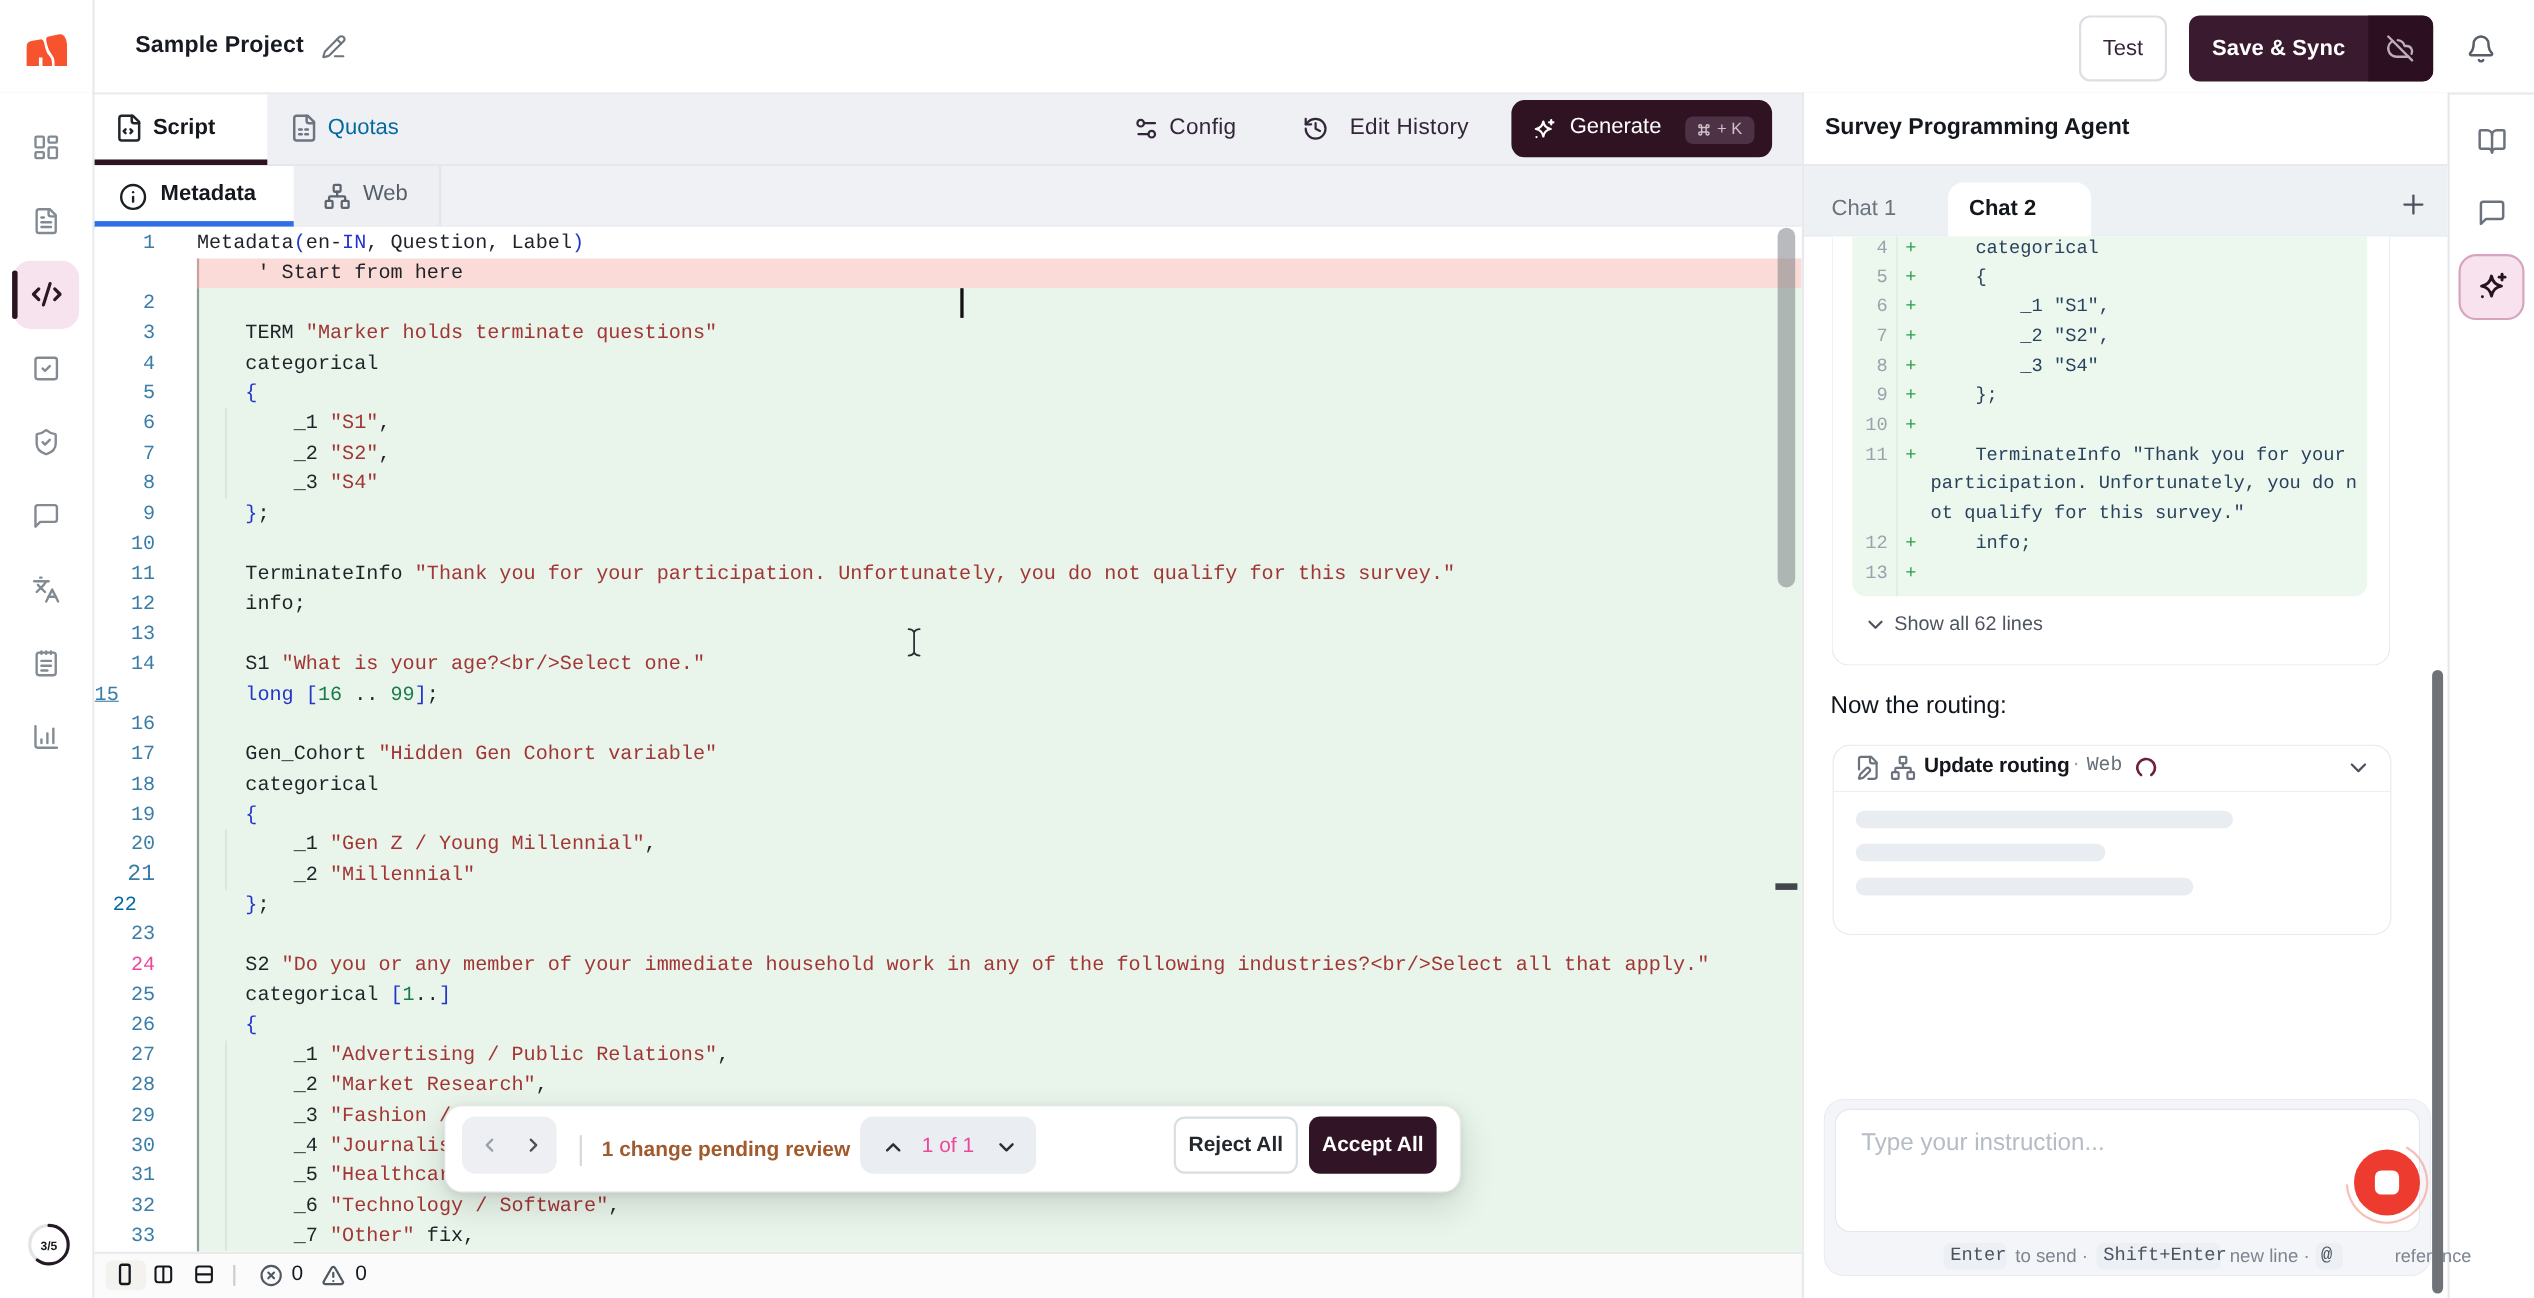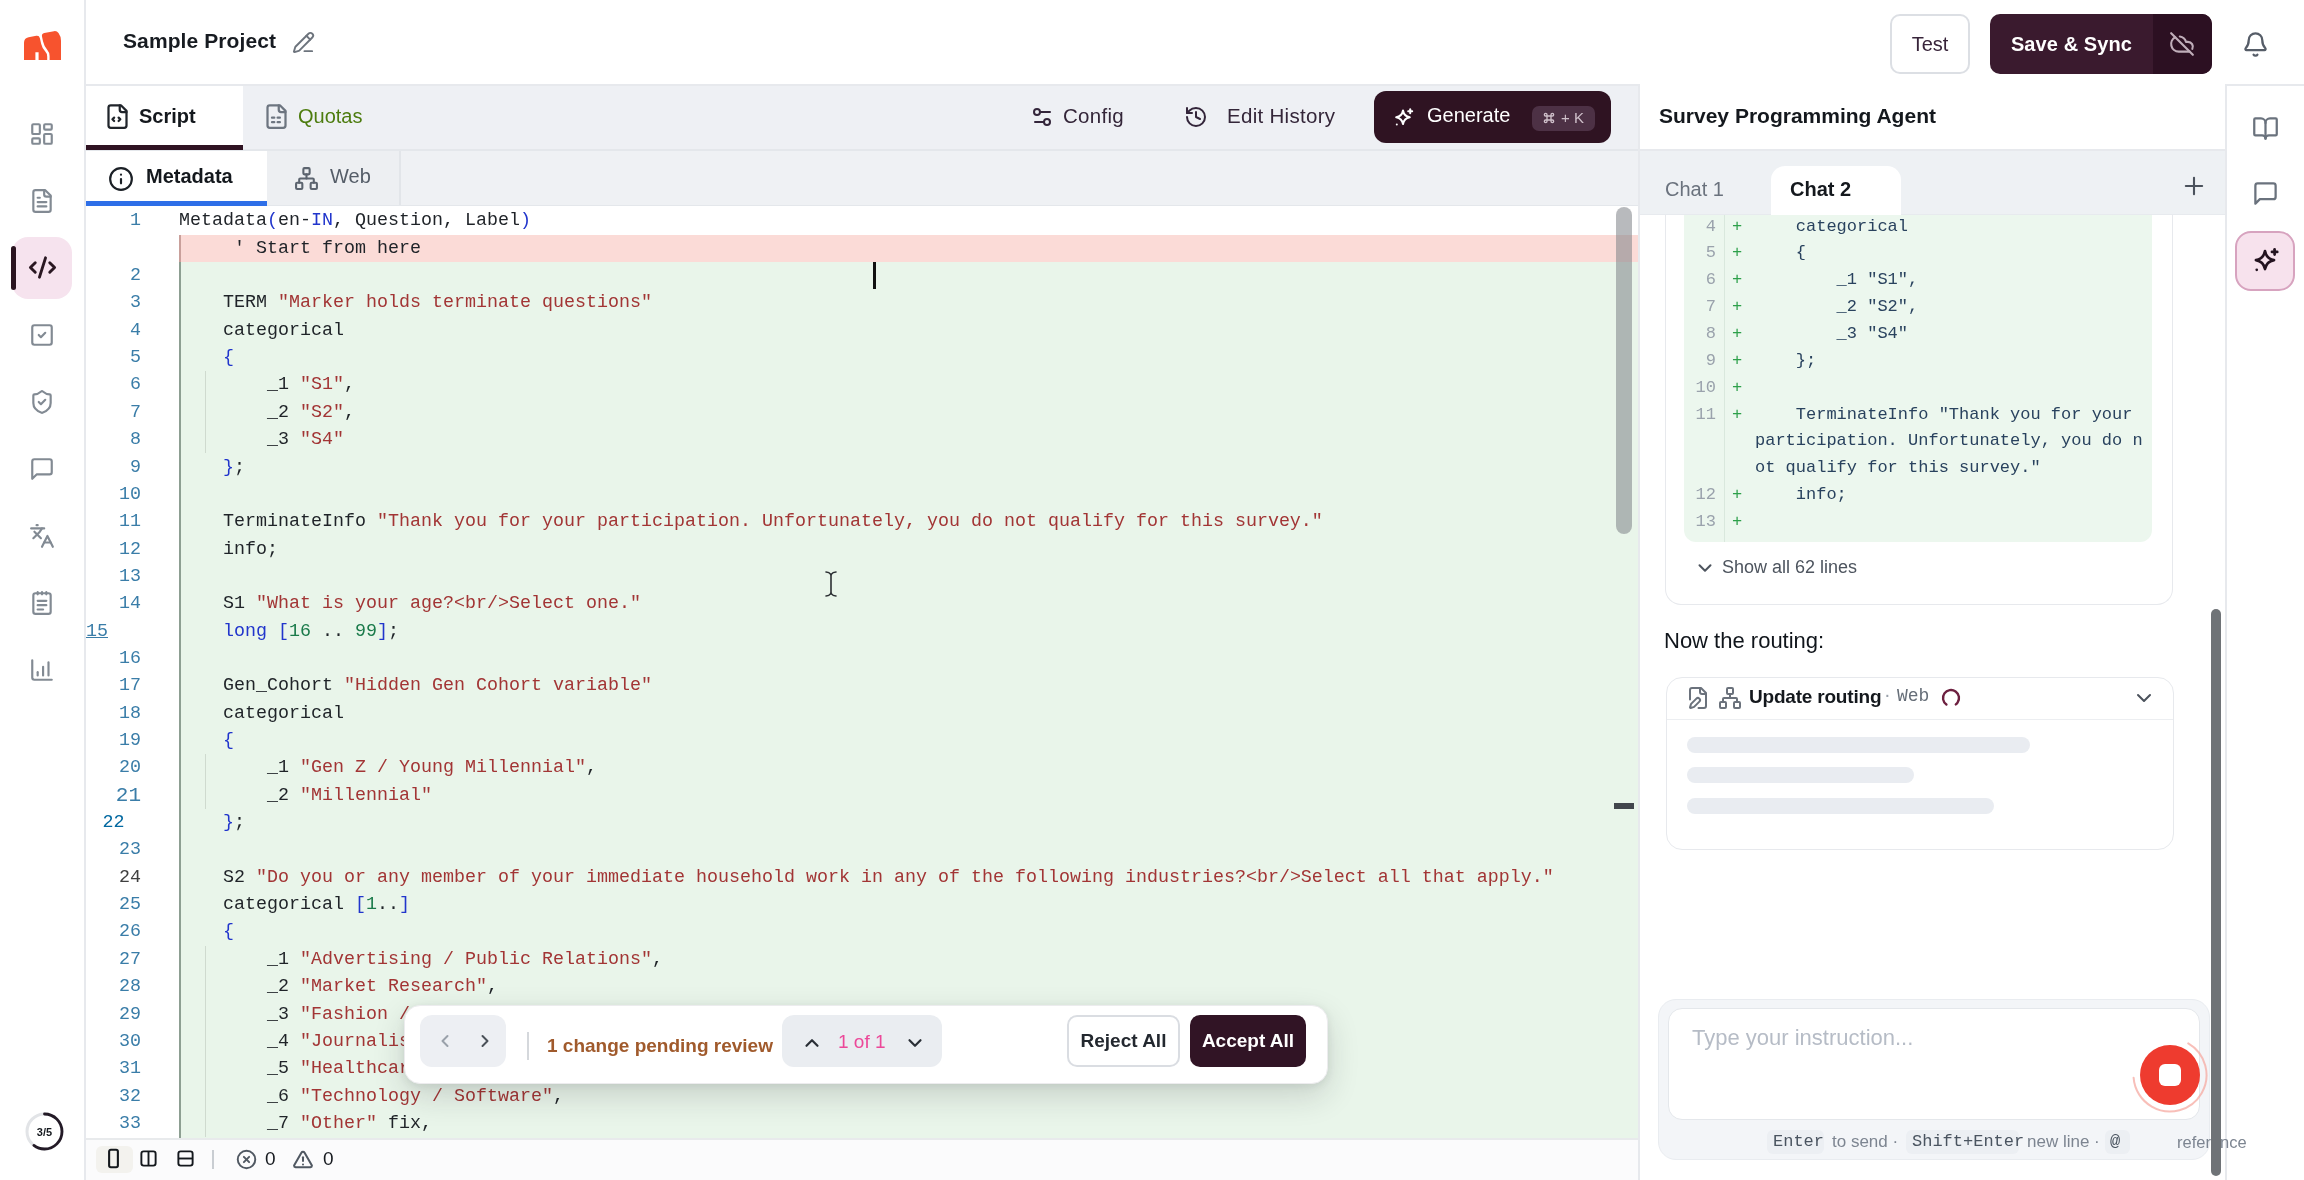--- a/index.html
+++ b/index.html
@@ -120,21 +120,21 @@
     </svg>
 <div class="abs" style="left:139px;top:105px;font-size:20px;font-weight:600;color:#14181d;">Script</div>
 <svg class="abs" style="left:263px;top:103px;color:#6d7580" width="27" height="27" viewBox="0 0 24 24" fill="none" stroke="currentColor" stroke-width="2" stroke-linecap="round" stroke-linejoin="round">
       <path d="M15 2H6a2 2 0 0 0-2 2v16a2 2 0 0 0 2 2h12a2 2 0 0 0 2-2V7Z"></path>
       <path d="M14 2v4a2 2 0 0 0 2 2h4"></path>
       <path d="M8 13h2"></path>
       <path d="M13 13h2"></path>
       <path d="M8 17h2"></path>
       <path d="M13 17h2"></path>
     </svg>
-<div class="abs" style="left:298px;top:105px;font-size:20px;font-weight:500;color:#4d7c0f;">Quotas</div>
+<div class="abs" style="left:298px;top:105px;font-size:20px;font-weight:500;color:#0369a1;">Quotas</div>
 
 <svg class="abs" style="left:1030px;top:105px;color:#33253a" width="24" height="24" viewBox="0 0 24 24" fill="none" stroke="currentColor" stroke-width="2" stroke-linecap="round" stroke-linejoin="round">
       <path d="M20 7h-9"></path>
       <path d="M14 17H5"></path>
       <circle cx="17" cy="17" r="3"></circle>
       <circle cx="7" cy="7" r="3"></circle>
     </svg>
 <div class="abs" style="left:1063px;top:104px;font-size:20.5px;font-weight:500;color:#342639;letter-spacing:.3px;">Config</div>
 <svg class="abs" style="left:1184px;top:105px;color:#33253a" width="24" height="24" viewBox="0 0 24 24" fill="none" stroke="currentColor" stroke-width="2" stroke-linecap="round" stroke-linejoin="round">
       <path d="M3 12a9 9 0 1 0 9-9 9.75 9.75 0 0 0-6.74 2.74L3 8"></path>
@@ -221,21 +221,21 @@
 <div class="abs mono" style="left:93px;top:699.6px;height:27.35px;line-height:27.35px;font-size:18.33px;color:#1f2328;white-space:pre;">    categorical</div>
 <div class="abs mono" style="left:0;top:727.0px;width:55px;height:27.35px;line-height:27.35px;text-align:right;font-size:18.33px;color:#3a7da8;">19</div>
 <div class="abs mono" style="left:93px;top:727.0px;height:27.35px;line-height:27.35px;font-size:18.33px;color:#1f2328;white-space:pre;">    <span style="color:#2135cc">{</span></div>
 <div class="abs mono" style="left:0;top:754.3px;width:55px;height:27.35px;line-height:27.35px;text-align:right;font-size:18.33px;color:#3a7da8;">20</div>
 <div class="abs mono" style="left:93px;top:754.3px;height:27.35px;line-height:27.35px;font-size:18.33px;color:#1f2328;white-space:pre;">        _1 <span style="color:#a23535">"Gen Z / Young Millennial"</span>,</div>
 <div class="abs mono" style="left:0;top:781.7px;width:55px;height:27.35px;line-height:27.35px;text-align:right;font-size:21px;color:#3a7da8;">21</div>
 <div class="abs mono" style="left:93px;top:781.7px;height:27.35px;line-height:27.35px;font-size:18.33px;color:#1f2328;white-space:pre;">        _2 <span style="color:#a23535">"Millennial"</span></div>
 <div class="abs mono" style="left:0;top:809.0px;width:55px;height:27.35px;line-height:27.35px;text-align:center;font-size:18.33px;color:#0369a1;">22</div>
 <div class="abs mono" style="left:93px;top:809.0px;height:27.35px;line-height:27.35px;font-size:18.33px;color:#1f2328;white-space:pre;">    <span style="color:#2135cc">}</span>;</div>
 <div class="abs mono" style="left:0;top:836.4px;width:55px;height:27.35px;line-height:27.35px;text-align:right;font-size:18.33px;color:#3a7da8;">23</div>
-<div class="abs mono" style="left:0;top:863.7px;width:55px;height:27.35px;line-height:27.35px;text-align:right;font-size:18.33px;color:#404040;">24</div>
+<div class="abs mono" style="left:0;top:863.7px;width:55px;height:27.35px;line-height:27.35px;text-align:right;font-size:18.33px;color:#ec4899;">24</div>
 <div class="abs mono" style="left:93px;top:863.7px;height:27.35px;line-height:27.35px;font-size:18.33px;color:#1f2328;white-space:pre;">    S2 <span style="color:#a23535">"Do you or any member of your immediate household work in any of the following industries?&lt;br/&gt;Select all that apply."</span></div>
 <div class="abs mono" style="left:0;top:891.0px;width:55px;height:27.35px;line-height:27.35px;text-align:right;font-size:18.33px;color:#3a7da8;">25</div>
 <div class="abs mono" style="left:93px;top:891.0px;height:27.35px;line-height:27.35px;font-size:18.33px;color:#1f2328;white-space:pre;">    categorical <span style="color:#2135cc">[</span><span style="color:#1a7a4a">1</span>..<span style="color:#2135cc">]</span></div>
 <div class="abs mono" style="left:0;top:918.4px;width:55px;height:27.35px;line-height:27.35px;text-align:right;font-size:18.33px;color:#3a7da8;">26</div>
 <div class="abs mono" style="left:93px;top:918.4px;height:27.35px;line-height:27.35px;font-size:18.33px;color:#1f2328;white-space:pre;">    <span style="color:#2135cc">{</span></div>
 <div class="abs mono" style="left:0;top:945.8px;width:55px;height:27.35px;line-height:27.35px;text-align:right;font-size:18.33px;color:#3a7da8;">27</div>
 <div class="abs mono" style="left:93px;top:945.8px;height:27.35px;line-height:27.35px;font-size:18.33px;color:#1f2328;white-space:pre;">        _1 <span style="color:#a23535">"Advertising / Public Relations"</span>,</div>
 <div class="abs mono" style="left:0;top:973.1px;width:55px;height:27.35px;line-height:27.35px;text-align:right;font-size:18.33px;color:#3a7da8;">28</div>
 <div class="abs mono" style="left:93px;top:973.1px;height:27.35px;line-height:27.35px;font-size:18.33px;color:#1f2328;white-space:pre;">        _2 <span style="color:#a23535">"Market Research"</span>,</div>
 <div class="abs mono" style="left:0;top:1000.5px;width:55px;height:27.35px;line-height:27.35px;text-align:right;font-size:18.33px;color:#3a7da8;">29</div>

